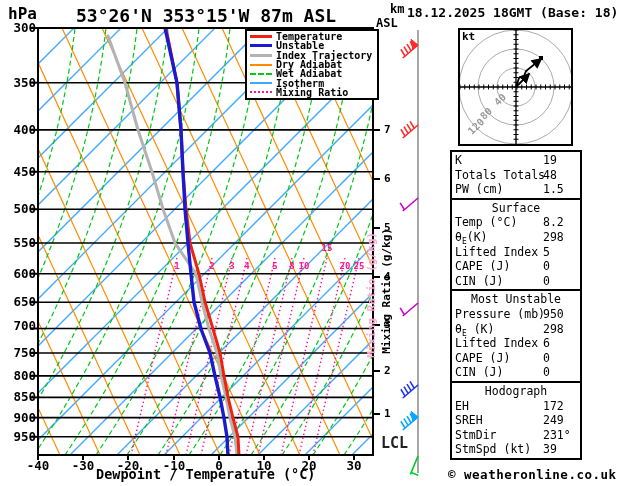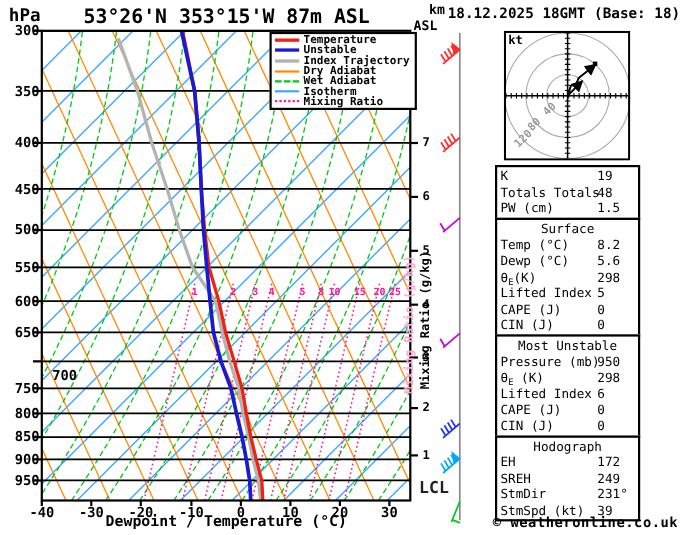--- a/index.html
+++ b/index.html
@@ -327,21 +327,20 @@
 
   <div class="abs" id="stats">
       <div class="sec">
         <div class="srow"><span>K</span><span class="sval">19</span></div>
         <div class="srow"><span>Totals Totals</span><span class="sval">48</span></div>
         <div class="srow"><span>PW (cm)</span><span class="sval">1.5</span></div>
       </div>
       <div class="sec">
         <div class="sec-h">Surface</div>
         <div class="srow"><span>Temp (°C)</span><span class="sval">8.2</span></div>
-        <div class="srow"><span>Dewp (°C)</span><span class="sval">5.6</span></div>
         <div class="srow"><span>θ<sub class="th">E</sub>(K)</span><span class="sval">298</span></div>
         <div class="srow"><span>Lifted Index</span><span class="sval">5</span></div>
         <div class="srow"><span>CAPE (J)</span><span class="sval">0</span></div>
         <div class="srow"><span>CIN (J)</span><span class="sval">0</span></div>
       </div>
       <div class="sec">
         <div class="sec-h">Most Unstable</div>
         <div class="srow"><span>Pressure (mb)</span><span class="sval">950</span></div>
         <div class="srow"><span>θ<sub class="th">E</sub> (K)</span><span class="sval">298</span></div>
         <div class="srow"><span>Lifted Index</span><span class="sval">6</span></div>
@@ -358,21 +357,21 @@
     </div>
   <div class="abs lbl" id="footer">© weatheronline.co.uk</div>
 <div class="abs lbl ptick" style="left: 6px; top: 20px;">300</div>
     <div class="abs lbl ptick" style="left: 6px; top: 74.7px;">350</div>
     <div class="abs lbl ptick" style="left: 6px; top: 121.9px;">400</div>
     <div class="abs lbl ptick" style="left: 6px; top: 163.8px;">450</div>
     <div class="abs lbl ptick" style="left: 6px; top: 201.2px;">500</div>
     <div class="abs lbl ptick" style="left: 6px; top: 235px;">550</div>
     <div class="abs lbl ptick" style="left: 6px; top: 265.8px;">600</div>
     <div class="abs lbl ptick" style="left: 6px; top: 294.2px;">650</div>
-    <div class="abs lbl ptick" style="left: 6px; top: 333px; margin-left: 34px;">700</div>
+    <div class="abs lbl ptick" style="left: 6px; top: 318px;">700</div>
     <div class="abs lbl ptick" style="left: 6px; top: 345px;">750</div>
     <div class="abs lbl ptick" style="left: 6px; top: 367.9px;">800</div>
     <div class="abs lbl ptick" style="left: 6px; top: 389.4px;">850</div>
     <div class="abs lbl ptick" style="left: 6px; top: 409.6px;">900</div>
     <div class="abs lbl ptick" style="left: 6px; top: 428.8px;">950</div>
     <div class="abs lbl ttick" style="left: 38px; top: 458px;">-40</div>
     <div class="abs lbl ttick" style="left: 83px; top: 458px;">-30</div>
     <div class="abs lbl ttick" style="left: 128px; top: 458px;">-20</div>
     <div class="abs lbl ttick" style="left: 174px; top: 458px;">-10</div>
     <div class="abs lbl ttick" style="left: 219px; top: 458px;">0</div>
@@ -386,19 +385,19 @@
     <div class="abs lbl kmtick" style="left: 384px; top: 318px;">3</div>
     <div class="abs lbl kmtick" style="left: 384px; top: 364px;">2</div>
     <div class="abs lbl kmtick" style="left: 384px; top: 407px;">1</div>
     <div class="abs mrlab" style="left: 177px; top: 261px;">1</div>
     <div class="abs mrlab" style="left: 212px; top: 261px;">2</div>
     <div class="abs mrlab" style="left: 232px; top: 261px;">3</div>
     <div class="abs mrlab" style="left: 247px; top: 261px;">4</div>
     <div class="abs mrlab" style="left: 275px; top: 261px;">5</div>
     <div class="abs mrlab" style="left: 292px; top: 261px;">8</div>
     <div class="abs mrlab" style="left: 304px; top: 261px;">10</div>
-    <div class="abs mrlab" style="left: 327px; top: 261px;">15</div>
+    <div class="abs mrlab" style="left: 327px; top: 243px;">15</div>
     <div class="abs mrlab" style="left: 345px; top: 261px;">20</div>
     <div class="abs mrlab" style="left: 359px; top: 261px;">25</div>
     <div class="abs ringlab" style="left: 493.567px; top: 94.433px;">40</div>
     <div class="abs ringlab" style="left: 480.134px; top: 107.866px;">80</div>
     <div class="abs ringlab" style="left: 466.701px; top: 121.299px;">120</div>
   </div>
 
 </body></html>

